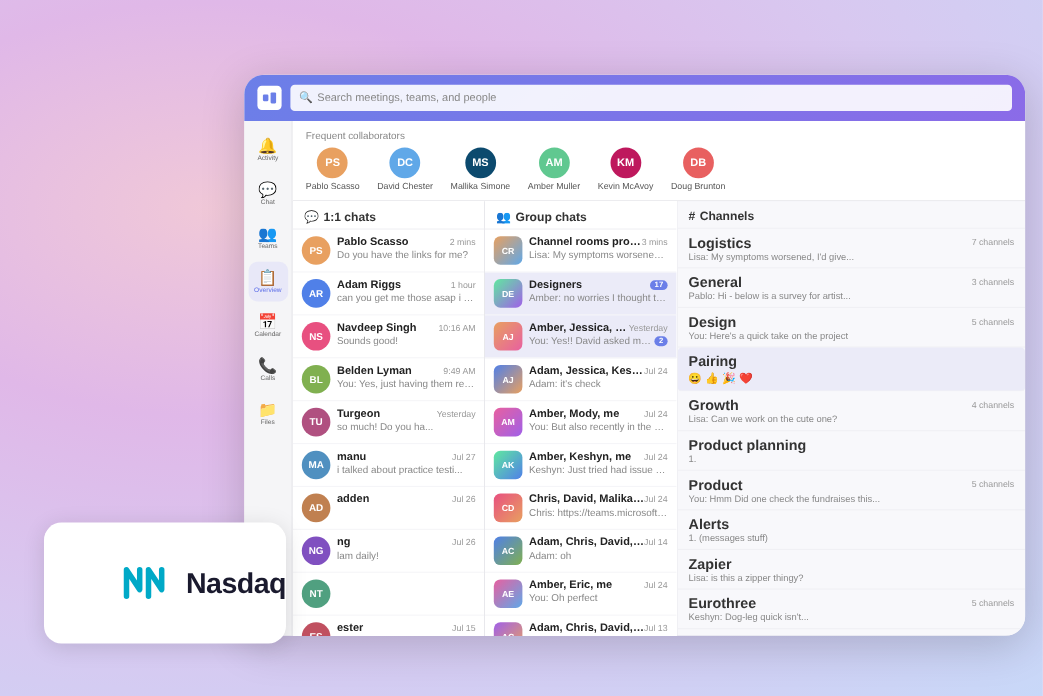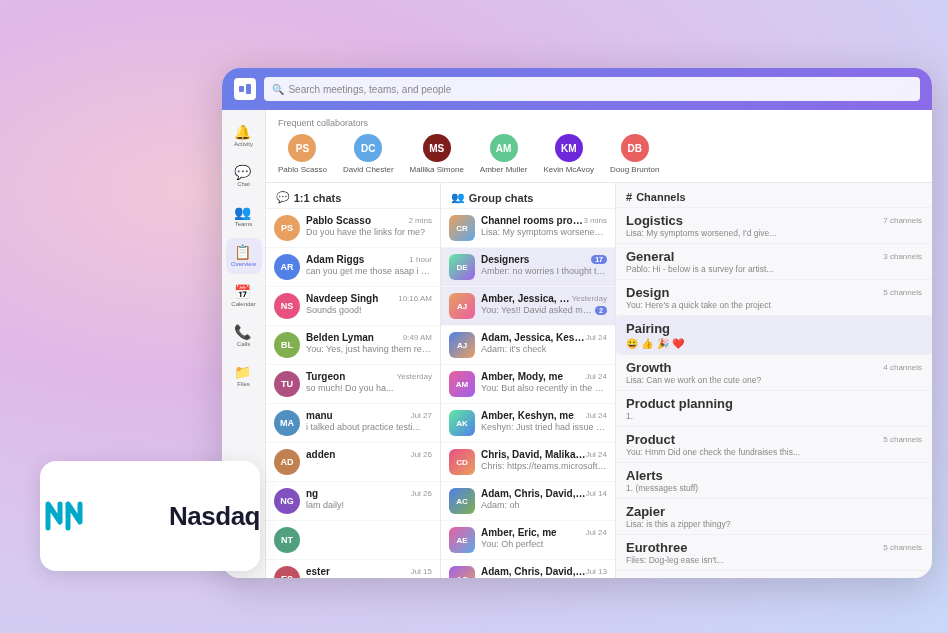--- a/index.html
+++ b/index.html
@@ -304,30 +304,30 @@
       font-size: 8.5px;
       color: #888;
       overflow: hidden;
       text-overflow: ellipsis;
       white-space: nowrap;
     }
 
     
     .nasdaq-card {
       position: absolute;
-      bottom: 62px;
+      bottom: 48px;
       left: 40px;
       width: 220px;
       height: 110px;
       background: white;
       border-radius: 16px;
       box-shadow: 0 4px 20px rgba(0,0,0,0.12);
       display: flex;
       align-items: center;
-      justify-content: space-between;
+      justify-content: flex-end;
       gap: 14px;
       z-index: 3;
     }
     .nasdaq-n-logo {
       width: 48px;
       height: 40px;
     }
     .nasdaq-text {
       font-size: 26px;
       font-weight: 700;
@@ -403,29 +403,29 @@
         <div class="collaborators-row">
           <div class="collaborator">
             <div class="avatar" style="background:#e8a060">PS</div>
             <span class="collab-name">Pablo Scasso</span>
           </div>
           <div class="collaborator">
             <div class="avatar" style="background:#60a8e8">DC</div>
             <span class="collab-name">David Chester</span>
           </div>
           <div class="collaborator">
-            <div class="avatar" style="background:#7f1d1d">MS</div>
+            <div class="avatar" style="background:#0c4a6e">MS</div>
             <span class="collab-name">Mallika Simone</span>
           </div>
           <div class="collaborator">
             <div class="avatar" style="background:#60c890">AM</div>
             <span class="collab-name">Amber Muller</span>
           </div>
           <div class="collaborator">
-            <div class="avatar" style="background:#6d28d9">KM</div>
+            <div class="avatar" style="background:#be185d">KM</div>
             <span class="collab-name">Kevin McAvoy</span>
           </div>
           <div class="collaborator">
             <div class="avatar" style="background:#e86060">DB</div>
             <span class="collab-name">Doug Brunton</span>
           </div>
         </div>
       </div>
 
       <div class="content-area">
@@ -729,21 +729,21 @@
               <span class="channel-name">Zapier</span>
             </div>
             <div class="channel-preview">Lisa: is this a zipper thingy?</div>
           </div>
 
           <div class="channel-item">
             <div class="channel-name-row">
               <span class="channel-name">Eurothree</span>
               <span class="channel-count">5 channels</span>
             </div>
-            <div class="channel-preview">Files: Dog-leg ease isn't...</div>
+            <div class="channel-preview">Keshyn: Dog-leg quick isn't...</div>
           </div>
 
         </div>
       </div>
     </div>
   </div>
 </div>
 
 <div class="nasdaq-card">
   <svg class="nasdaq-n-logo" viewBox="0 0 48 40" xmlns="http://www.w3.org/2000/svg">

